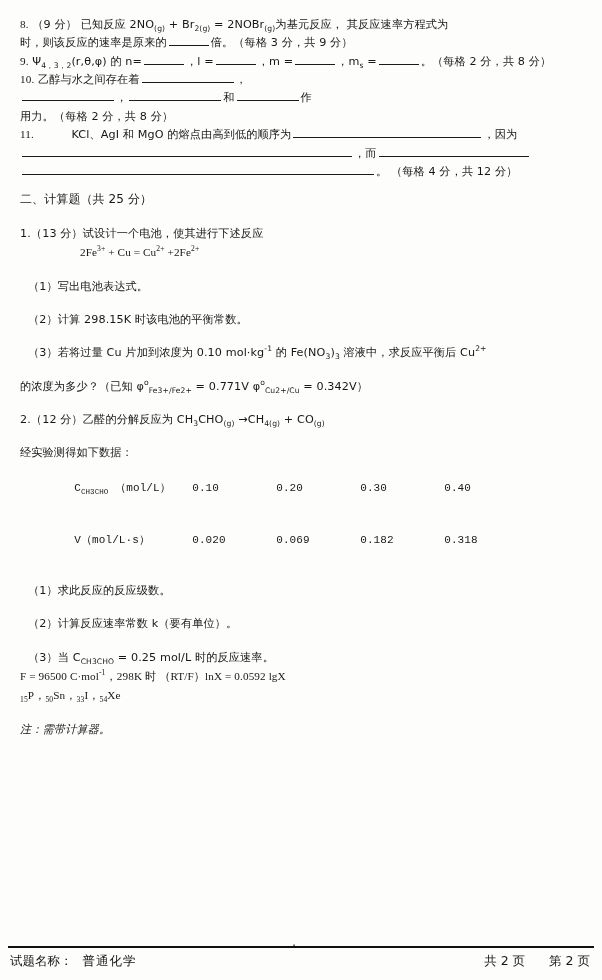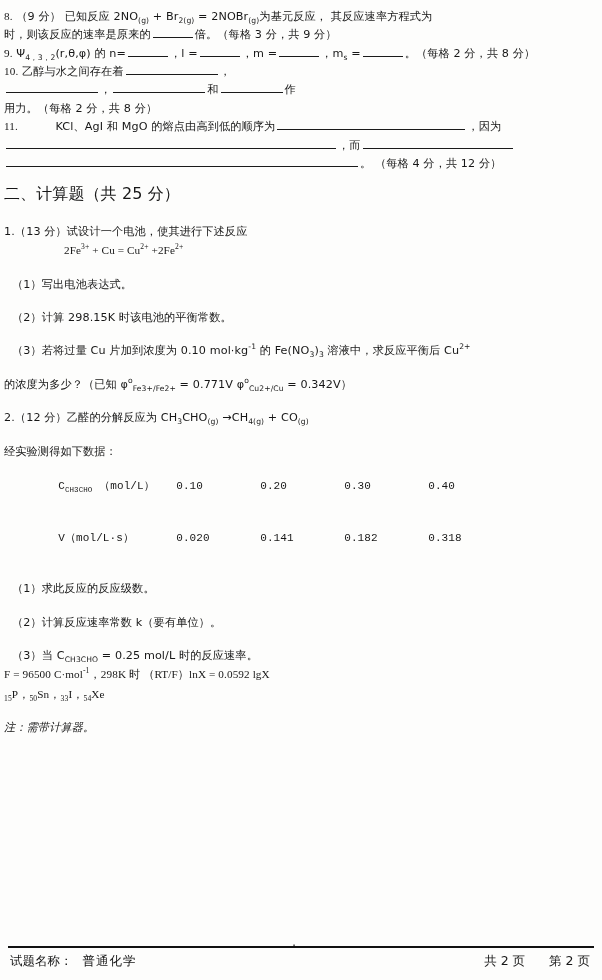--- a/index.html
+++ b/index.html
@@ -17,23 +17,23 @@
   }
   .page {
     position: relative;
     width: 602px;
     height: 980px;
     background: #fdfdfc;
   }
   .doc {
     position: absolute;
     left: 0;
-    top: 0;
-    width: 602px;
-    padding: 8px 10px 0 4px;
+    top: 8px;
+    width: 602px;
+    padding: 8px 10px 0 20px;
     box-sizing: border-box;
     font-size: 11.2px;
     line-height: 1.55;
     letter-spacing: 0.1px;
   }
   .q {
     margin: 0 0 1px 0;
     text-indent: 0;
   }
   .num {
@@ -49,21 +49,21 @@
   .b-s  { width: 40px; }
   .b-m  { width: 62px; }
   .b-l  { width: 92px; }
   .b-xxl{ width: 188px; }
   sub, sup {
     font-size: 0.68em;
     line-height: 0;
   }
   .sec-head {
     margin: 10px 0 6px 0;
-    font-size: 16px;
+    font-size: 12px;
   }
   .prob {
     margin: 16px 0 1px 0;
   }
   .indent2 { padding-left: 60px; }
   .indent3 { padding-left: 8px; }
   .data-row {
     display: block;
     white-space: pre;
     font-family: Liberation Mono, monospace;
@@ -190,21 +190,21 @@
     <p class="prob">
       <span>2.（12 分）乙醛的分解反应为</span>
       <span>CH</span><sub>3</sub><span>CHO</span><sub>(g)</sub><span> →CH</span><sub>4(g)</sub><span> + CO</span><sub>(g)</sub>
     </p>
     <p class="prob">经实验测得如下数据：</p>
 
     <div class="data-row">
       <span class="dlabel"><span>C</span><sub>CH3CHO</sub><span> （mol/L）</span></span><span class="dcol">0.10</span><span class="dcol">0.20</span><span class="dcol">0.30</span><span class="dcol">0.40</span>
     </div>
     <div class="data-row">
-      <span class="dlabel"><span>V</span><sub></sub><span>（mol/L·s）</span></span><span class="dcol">0.020</span><span class="dcol">0.141</span><span class="dcol">0.182</span><span class="dcol">0.318</span>
+      <span class="dlabel"><span>V</span><sub></sub><span>（mol/L·s）</span></span><span class="dcol">0.020</span><span class="dcol">0.069</span><span class="dcol">0.182</span><span class="dcol">0.318</span>
     </div>
 
     <p class="prob indent3">（1）求此反应的反应级数。</p>
     <p class="prob indent3">（2）计算反应速率常数 k（要有单位）。</p>
     <p class="prob indent3">
       <span>（3）当 C</span><sub>CH3CHO</sub><span> = 0.25 mol/L 时的反应速率。</span>
     </p>
 
     <p class="formula-line" style="">
       <span>F = 96500 C·mol</span><sup>-1</sup><span>，298K 时  （RT/F）lnX = 0.0592 lgX</span>

